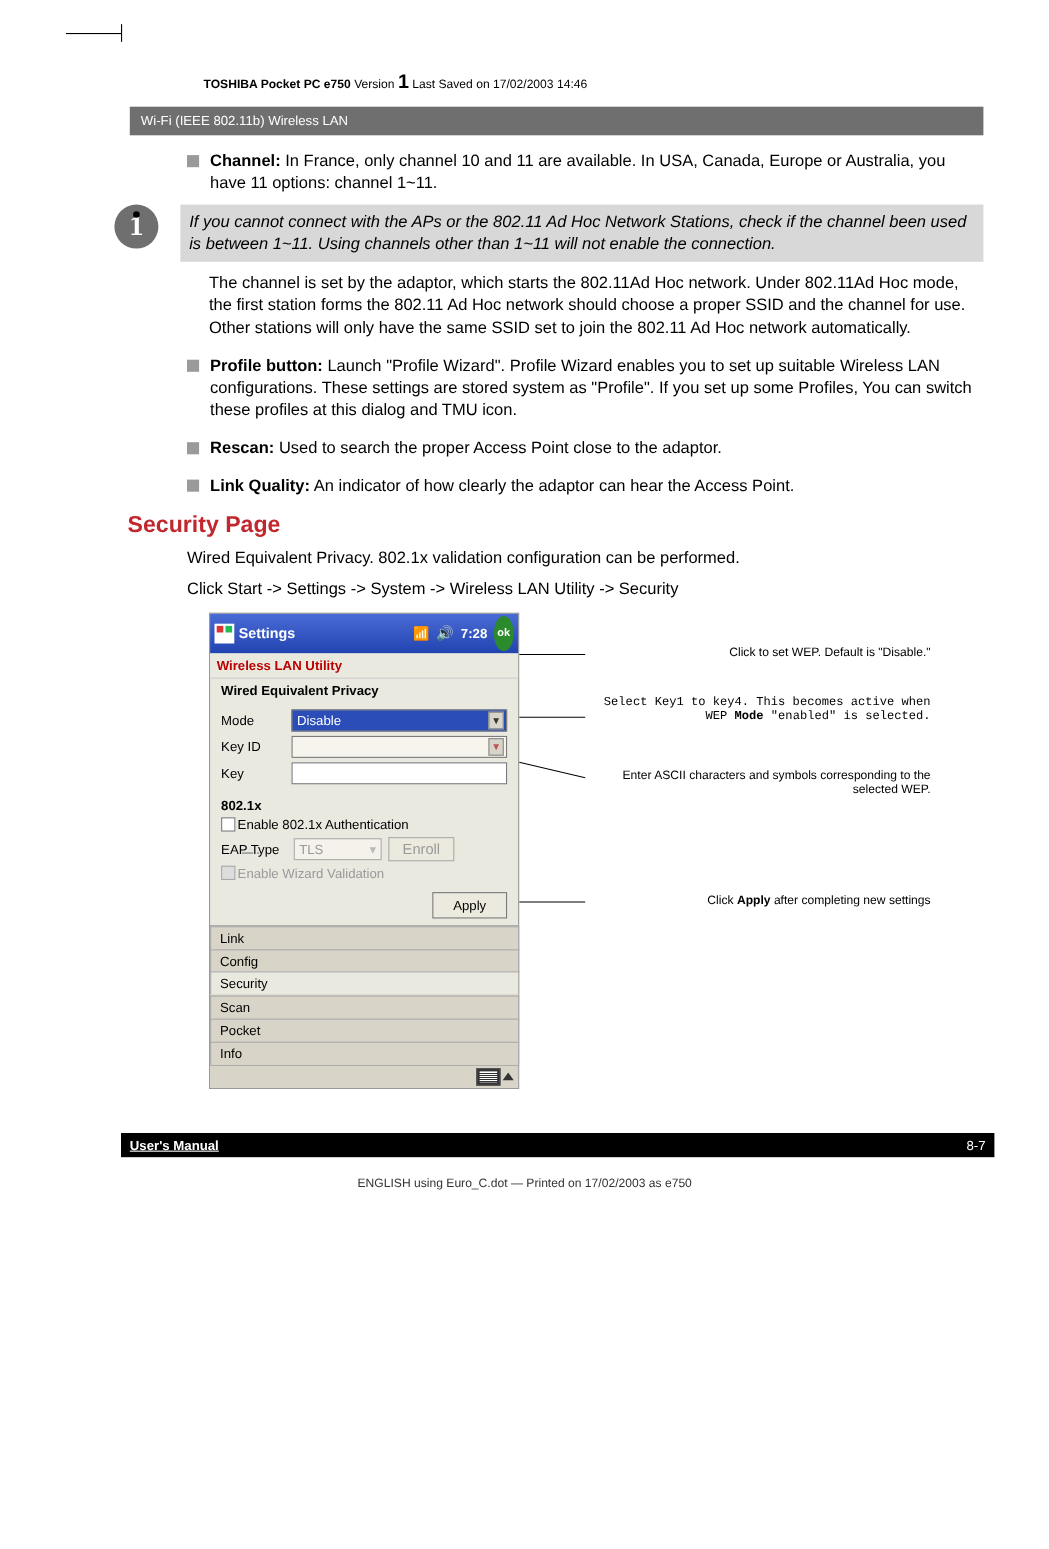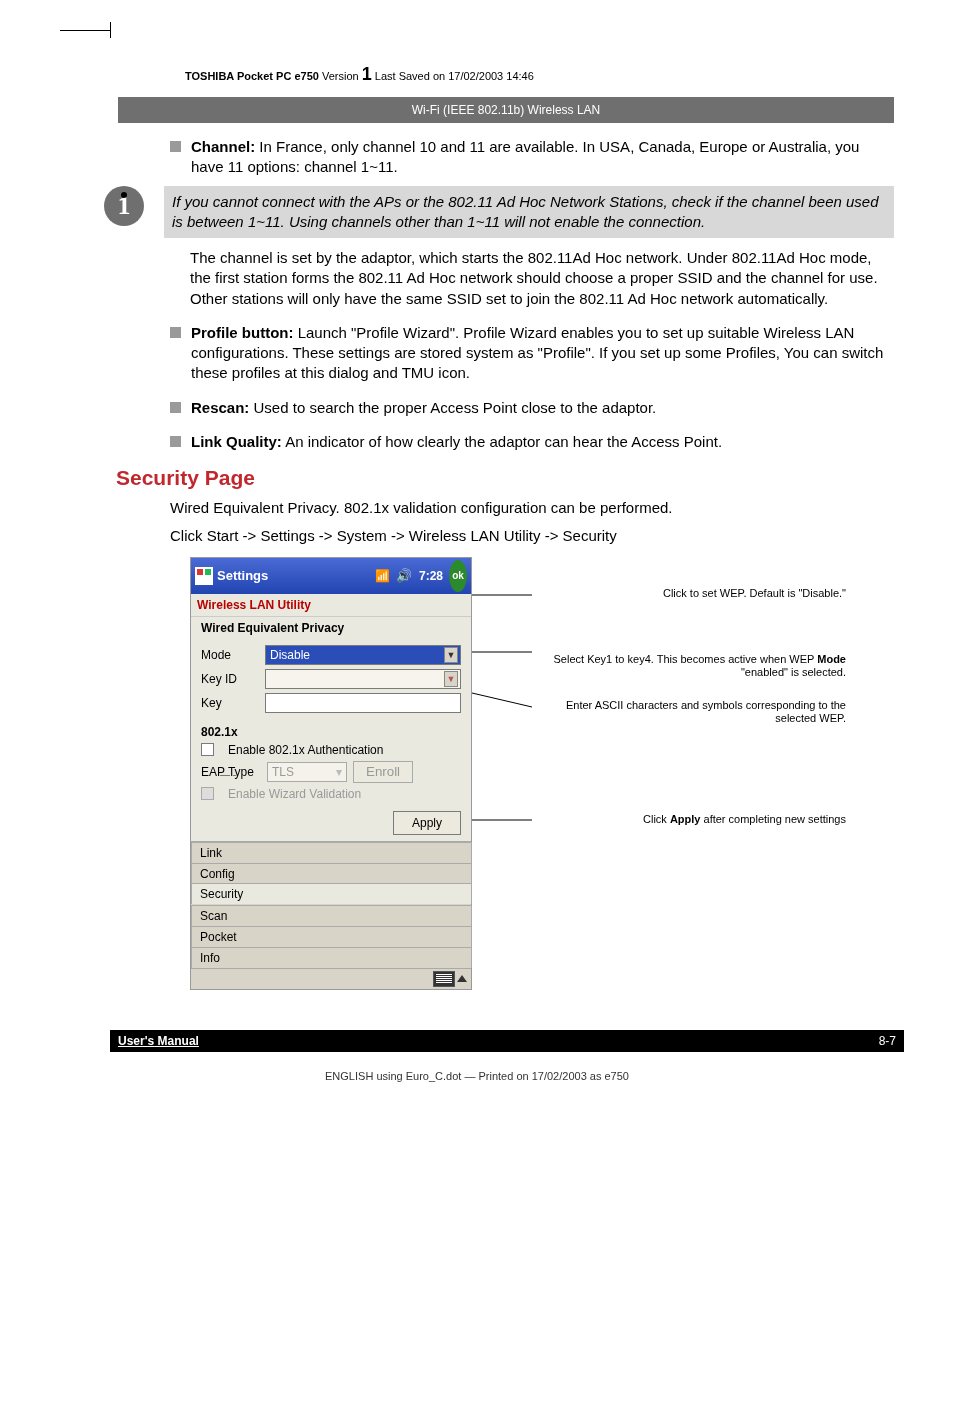--- a/index.html
+++ b/index.html
@@ -26,21 +26,21 @@
     content: "";
     position: absolute;
     background: #000;
   }
   .top-rules::before { left: 0; top: 0; width: 50px; height: 1px; }
   .top-rules::after { left: 50px; top: -8px; width: 1px; height: 16px; }
   .chapter-bar {
     background: #6f6f6f;
     color: #fff;
     font-size: 12px;
-    text-align: center;
+    text-align: left;
     padding: 6px 10px;
     margin-left: 58px;
   }
   .content { margin-left: 50px; }
   .bullet-block { display: flex; margin: 14px 0 8px 60px; }
   .sq { width: 11px; height: 11px; background: #9a9a9a; margin-right: 10px; margin-top: 4px; flex: none; }
   .bullet-text { font-size: 15px; line-height: 1.35; }
   .bullet-text b { font-weight: bold; }
   .note-row { display: flex; align-items: flex-start; margin: 8px 0 10px -6px; }
   .note-icon {
@@ -94,21 +94,21 @@
   .flabel { width:64px; }
   .fsel {
     flex:1; height:20px; border:1px solid #7a7a7a; background:#fff;
     display:flex;align-items:center;justify-content:space-between;padding:0 2px 0 4px;
     font-size:12px;
   }
   .fsel.blue { background:#2a4db8; color:#fff; }
   .dd { width:14px;height:16px;background:#d8d4c8;border:1px solid #888;display:flex;align-items:center;justify-content:center;font-size:9px;color:#333; }
   .finput { flex:1; height:20px; border:1px solid #7a7a7a; background:#fff; }
   .sec-title { font-weight:bold; padding:2px 10px 0; }
-  .chkrow { display:flex; align-items:center; margin:4px 10px; gap:14px; }
+  .chkrow { display:flex; align-items:center; margin:4px 10px; gap:2px; }
   .chkbox { width:13px; height:13px; border:1px solid #7a7a7a; background:#fff; }
   .chkbox.gray { background:#ddd; border-color:#aaa; }
   .ghost { color:#9a9a9a; }
   .eap-row { display:flex; align-items:center; margin:4px 10px; gap:6px; }
   .eap-row .flabel { width:60px; text-decoration: underline; text-decoration-color:#777; text-underline-offset:-1px;}
   .eap-row .flabel::first-letter { }
   .eap-input { width:80px; height:20px; border:1px solid #aaa; background:#f4f2ea; color:#999; padding:0 4px; display:flex;align-items:center; }
   .eap-btn { height:22px; border:1px solid #aaa; background:#eceade; color:#999; padding:0 12px; }
   .apply-row { text-align:right; padding:6px 10px; }
   .apply-btn { height:24px; border:1px solid #7a7a7a; background:#eceade; padding:0 18px; font-size:12px; }
@@ -255,21 +255,21 @@
     </div>
 
     <div class="callouts">
       <svg width="360" height="360">
         <line x1="0" y1="38" x2="60" y2="38" stroke="#000" stroke-width="1"></line>
         <line x1="0" y1="95" x2="60" y2="95" stroke="#000" stroke-width="1"></line>
         <line x1="0" y1="136" x2="60" y2="150" stroke="#000" stroke-width="1"></line>
         <line x1="0" y1="263" x2="60" y2="263" stroke="#000" stroke-width="1"></line>
       </svg>
       <div class="co" style="top:30px;left:64px;">Click to set WEP. Default is "Disable."</div>
-      <div class="co" style="top:96px;left:64px;">
+      <div class="co" style="top:76px;left:64px;font-family:Liberation Mono, monospace;">
         <span>Select Key1 to key4. This becomes active when WEP </span><b>Mode</b><span> "enabled" is selected.</span>
       </div>
       <div class="co" style="top:142px;left:64px;">Enter ASCII characters and symbols corresponding to the selected WEP.</div>
       <div class="co" style="top:256px;left:64px;">
         <span>Click </span><b>Apply</b><span> after completing new settings</span>
       </div>
     </div>
   </div>
 
 </div>

